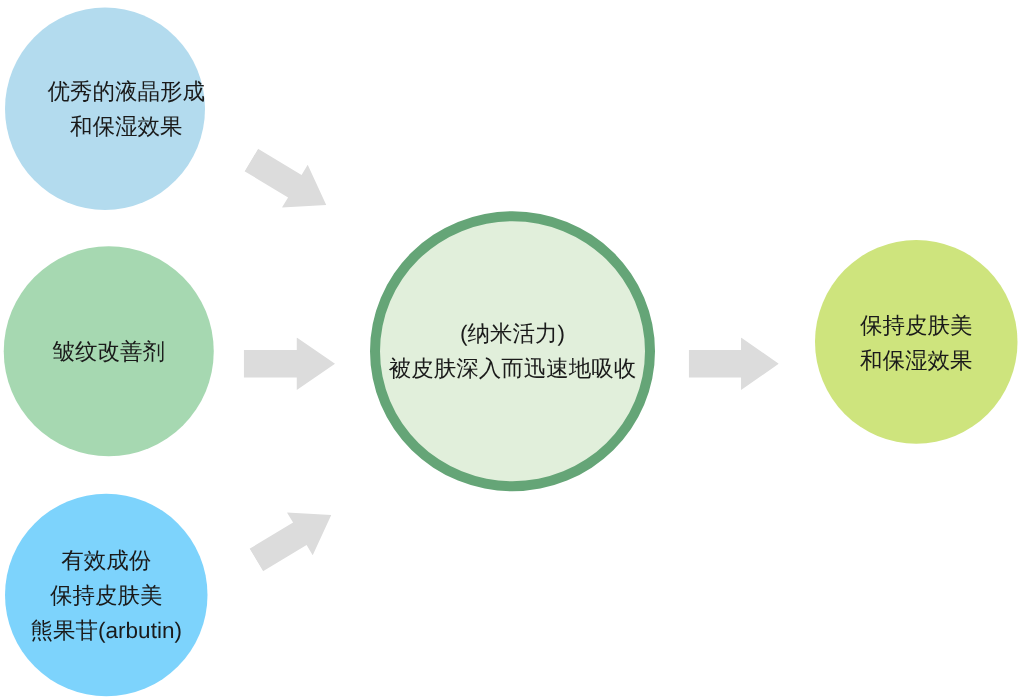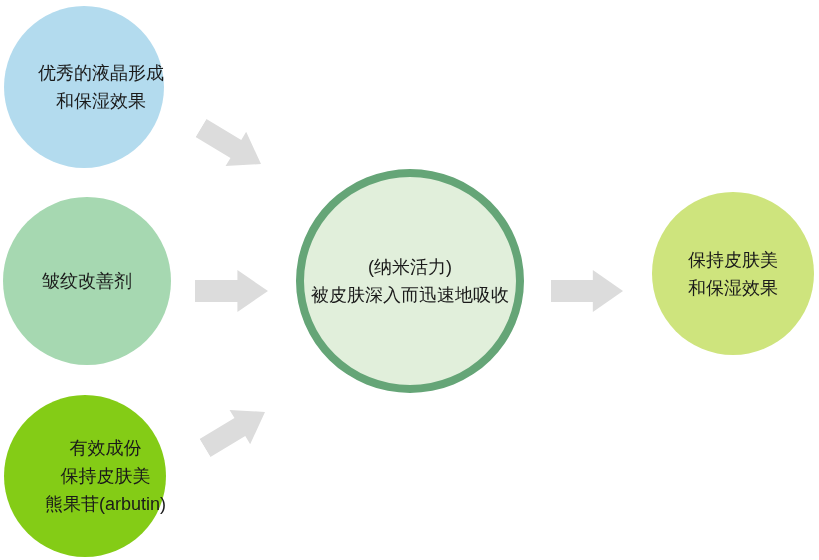--- a/index.html
+++ b/index.html
@@ -58,21 +58,21 @@
       <span>和保湿效果</span>
     </div>
   </div>
 
   <div class="circle node-wrinkle" style="background-color: rgb(166, 216, 177);">
     <div class="label">
       <span>皱纹改善剂</span>
     </div>
   </div>
 
-  <div class="circle node-ingredients" style="background-color: #84cc16; justify-content: flex-end;">
+  <div class="circle node-ingredients" style="background-color: #7dd3fc;">
     <div class="label">
       <span>有效成份</span>
       <span>保持皮肤美</span>
       <span>熊果苷(arbutin)</span>
     </div>
   </div>
 
   <div class="circle node-nano-force" style="background-color: rgb(225, 239, 219); border-color: rgb(101, 165, 119);">
     <div class="label">
       <span>(纳米活力)</span>

